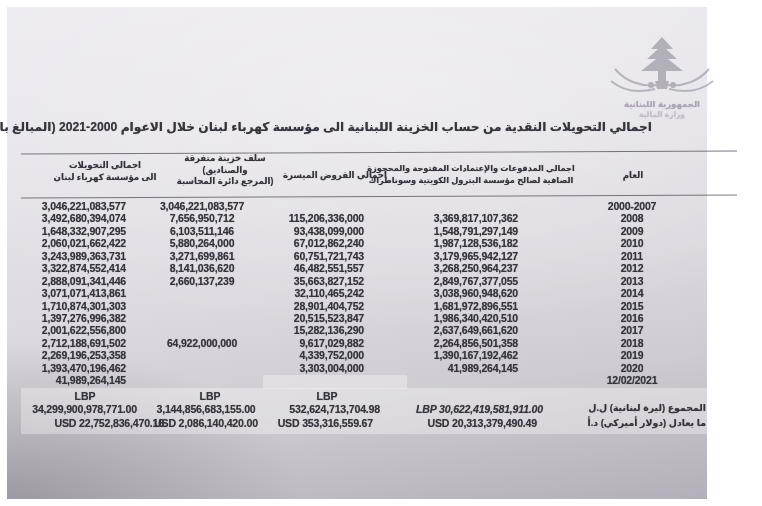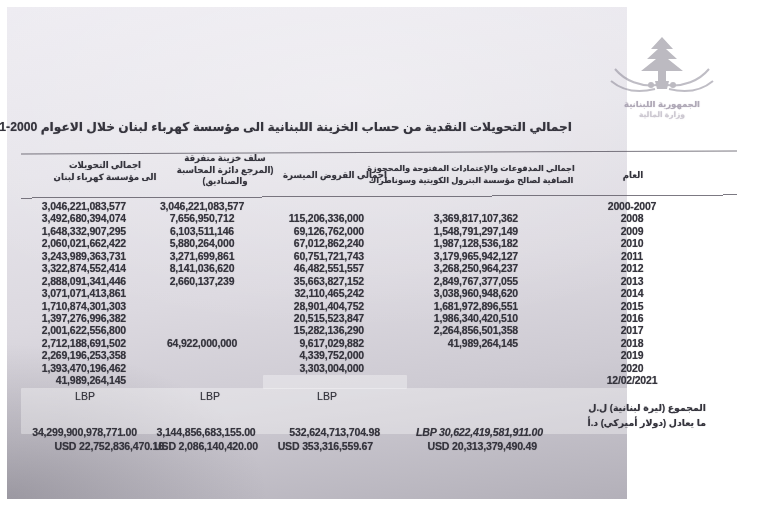--- a/index.html
+++ b/index.html
@@ -1,35 +1,35 @@
 <!DOCTYPE html>
 <html><head>
 <meta charset="utf-8">
 <style>
   html,body{margin:0;padding:0;background:#ffffff;}
   .stage{position:relative;width:762px;height:506px;background:#ffffff;overflow:hidden;
          font-family:"Liberation Sans","DejaVu Sans",sans-serif;}
-  .photo{position:absolute;left:7px;top:7px;width:620px;height:492px;
+  .photo{position:absolute;left:7px;top:7px;width:700px;height:492px;
     background:
       radial-gradient(60% 45% at 0% 100%, rgba(62,59,70,0.30), rgba(62,59,70,0) 70%),
       radial-gradient(130% 80% at 55% 18%, rgba(255,255,255,0.30), rgba(255,255,255,0) 60%),
       linear-gradient(172deg,#edebf1 0%,#e6e4ea 30%,#dcd9e0 55%,#cecbd3 75%,#b3b0b9 100%);
     color:#35343d; filter:blur(0.25px);}
   .ink{color:#35343d;text-shadow:0 0 0.8px rgba(53,52,61,0.55);}
   .abs{position:absolute;white-space:nowrap;}
   .doc-title{top:113px;right:55px;font-size:12.2px;font-weight:700;letter-spacing:-0.1px;}
   .rule{position:absolute;left:14px;width:716px;height:1.4px;background:#5b5863;opacity:0.8;transform:rotate(-0.25deg);}
   .rule-top{top:145px;}
   .rule-mid{top:189px;}
   .hdr{position:absolute;font-size:8.6px;font-weight:700;text-align:center;line-height:11.5px;}
   .numcol{position:absolute;top:193px;font-size:10.5px;font-weight:700;letter-spacing:-0.2px;}
   .numcol .cell{height:12.45px;line-height:12.45px;}
   .ra{text-align:right;} .ca{text-align:center;}
-  .cur{position:absolute;top:383px;font-size:10.5px;font-weight:400;text-align:center;}
-  .tot{position:absolute;font-size:10.6px;font-weight:700;letter-spacing:-0.2px;margin-top:23px;}
+  .cur{position:absolute;top:383px;font-size:10.5px;font-weight:700;text-align:center;}
+  .tot{position:absolute;font-size:10.6px;font-weight:700;letter-spacing:-0.2px;}
   .rowL{top:396px;} .rowU{top:410px;}
   .tlabel{position:absolute;font-size:9.4px;font-weight:700;text-align:right;}
   .hl{position:absolute;background:rgba(255,255,255,0.34);border-radius:1px;}
   .emblem{position:absolute;left:588px;top:26px;width:134px;text-align:center;}
   .emblem .org1{font-size:8.5px;font-weight:700;color:#a29aab;opacity:0.85;letter-spacing:0.3px;
                 text-shadow:0 0 1px rgba(162,154,171,0.8);}
   .emblem .org2{font-size:7.5px;font-weight:700;color:#aaa3b2;opacity:0.6;margin-top:1px;
                 text-shadow:0 0 1.2px rgba(170,163,178,0.8);}
 </style>
 </head>
@@ -62,22 +62,22 @@
 
     <div class="rule rule-top"></div>
     <div class="rule rule-mid"></div>
 
     <div class="hdr ink" dir="rtl" style="left:23px;width:150px;top:153px;">
       <div>اجمالي التحويلات</div>
       <div>الى مؤسسة كهرباء لبنان</div>
     </div>
     <div class="hdr ink" dir="rtl" style="left:148px;width:140px;top:146px;">
       <div>سلف خزينة متفرقة</div>
+      <div>والصناديق)</div>
       <div>(المرجع دائرة المحاسبة</div>
-      <div>والصناديق)</div>
     </div>
     <div class="hdr ink" dir="rtl" style="left:258px;width:140px;top:163px;">
       <div>اجمالي القروض الميسرة</div>
     </div>
     <div class="hdr ink" dir="rtl" style="left:348px;width:232px;top:156px;font-size:8.2px;">
       <div>اجمالي المدفوعات والإعتمادات المفتوحة والمحجوزة</div>
       <div>الصافية لصالح مؤسسة البترول الكويتية وسوناطراك</div>
     </div>
     <div class="hdr ink" dir="rtl" style="left:576px;width:100px;top:163px;">
       <div>العام</div>
@@ -116,21 +116,21 @@
         <div class="cell">&nbsp;</div>
         <div class="cell">&nbsp;</div>
         <div class="cell">64,922,000,000</div>
         <div class="cell">&nbsp;</div>
         <div class="cell">&nbsp;</div>
         <div class="cell">&nbsp;</div>
       </div>
     <div id="col-loans" class="numcol ink ra" style="left:237px;width:120px;">
         <div class="cell">&nbsp;</div>
         <div class="cell">115,206,336,000</div>
-        <div class="cell">69,126,762,000</div>
+        <div class="cell">93,438,099,000</div>
         <div class="cell">67,012,862,240</div>
         <div class="cell">60,751,721,743</div>
         <div class="cell">46,482,551,557</div>
         <div class="cell">35,663,827,152</div>
         <div class="cell">32,110,465,242</div>
         <div class="cell">28,901,404,752</div>
         <div class="cell">20,515,523,847</div>
         <div class="cell">15,282,136,290</div>
         <div class="cell">9,617,029,882</div>
         <div class="cell">4,339,752,000</div>
@@ -141,21 +141,23 @@
         <div class="cell">&nbsp;</div>
         <div class="cell">3,369,817,107,362</div>
         <div class="cell">1,548,791,297,149</div>
         <div class="cell">1,987,128,536,182</div>
         <div class="cell">3,179,965,942,127</div>
         <div class="cell">3,268,250,964,237</div>
         <div class="cell">2,849,767,377,055</div>
         <div class="cell">3,038,960,948,620</div>
         <div class="cell">1,681,972,896,551</div>
         <div class="cell">1,986,340,420,510</div>
+        <div class="cell">2,637,649,661,620</div>
         <div class="cell">2,264,856,501,358</div>
+        <div class="cell">1,390,167,192,462</div>
         <div class="cell">41,989,264,145</div>
       </div>
     <div id="col-year" class="numcol ink ca" style="left:565px;width:120px;">
         <div class="cell">2000-2007</div>
         <div class="cell">2008</div>
         <div class="cell">2009</div>
         <div class="cell">2010</div>
         <div class="cell">2011</div>
         <div class="cell">2012</div>
         <div class="cell">2013</div>

